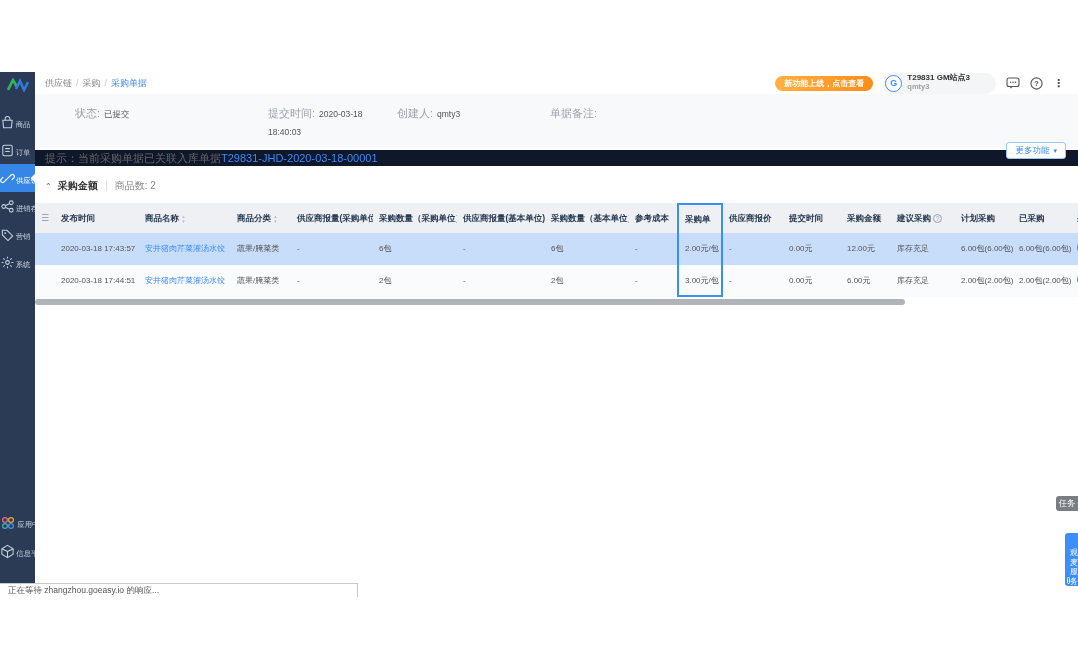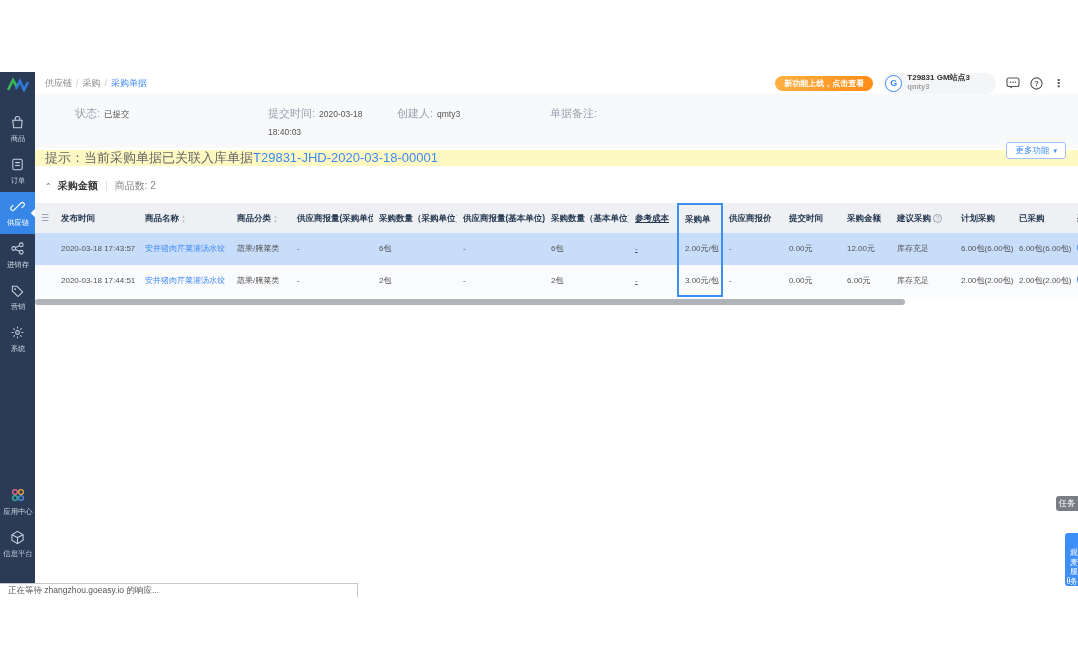--- a/index.html
+++ b/index.html
@@ -4,21 +4,21 @@
 <style>
   * { margin:0; padding:0; box-sizing:border-box; }
   html,body { background:#fff; }
   body { font-family:"Liberation Sans","DejaVu Sans",sans-serif; }
   .page { position:relative; width:1078px; height:664px; background:#fff; overflow:hidden; }
   .app { position:absolute; top:72px; left:0; width:1078px; height:511px; }
 
   
   .sidebar { position:absolute; top:0; left:0; width:35px; height:511px; background:#2b3b55; display:flex; flex-direction:column; align-items:center; }
   .logo { margin:6px 0 12px; }
-  .side-item { position:relative; width:35px; padding:7px 0 6px; display:flex; flex-direction:column; align-items:center; cursor:pointer; }
+  .side-item { position:relative; width:35px; padding:7px 0 6px; display:flex; flex-direction:row; align-items:center; cursor:pointer; }
   .side-item .lbl { font-size:8px; color:#c8d1e0; margin-top:3px; transform:scale(.92); white-space:nowrap; }
   .side-item svg { display:block; }
   .side-item.active { background:#3686e8; }
   .side-item.active .lbl { color:#fff; }
   .side-item.active .arrow { position:absolute; right:-3px; top:50%; width:6px; height:6px; background:#fff; transform:translateY(-50%) rotate(45deg); }
   .side-spacer { flex:1; }
   .side-bottom { margin-bottom:18px; }
 
   
   .main { position:absolute; top:0; left:35px; width:1043px; height:511px; background:#fff; }
@@ -43,42 +43,42 @@
   .fcol1 { width:223px; } .fcol2 { width:129px; } .fcol3 { width:153px; } .fcol4 { flex:1; }
   .f-row1 .flabel, .f-row1 .fvalue { font-size:9.5px; font-weight:bold; color:#333; }
   .f-row2 .flabel { font-size:11px; color:#9aa1ad; }
   .f-row2 .fvalue { font-size:8.5px; color:#555; }
   .f-row2 .fcol1 { padding-left:30px; }
   .fvalue { margin-left:4px; }
   .more-btn { position:absolute; right:12px; top:48px; height:17px; line-height:15px; padding:0 8px; background:#fff; border:1px solid #9fc5f8; border-radius:3px; color:#3d8af5; font-size:8.5px; cursor:pointer; display:flex; align-items:center; gap:4px; }
   .more-caret { font-size:7px; }
 
   
-  .hintbar { margin-top:2px; height:16px; line-height:16px; background:#fef9c3; font-size:13px; color:#666; padding-left:10px; white-space:nowrap; }
+  .hintbar { margin-top:2px; height:16px; line-height:16px; background:#0f172a; font-size:11px; color:#666; padding-left:10px; white-space:nowrap; }
   .hint-link { color:#3d8af5; cursor:pointer; }
 
   
   .sec-head { display:flex; align-items:center; margin:13px 0 10px; padding-left:10px; }
   .collapse-caret { font-size:8px; color:#666; margin-right:6px; cursor:pointer; }
   .sec-title { font-size:10px; font-weight:bold; color:#333; }
   .sec-div { width:1px; height:10px; background:#ddd; margin:0 8px; }
   .sec-count { font-size:10px; color:#888; }
 
   
   .table-wrap { width:1043px; overflow:hidden; }
   .tbl { width:1086px; }
   .tr { display:flex; }
   .th, .td { flex:0 0 auto; padding:0 6px; white-space:nowrap; overflow:hidden; }
   .thead { background:#eef0f4; }
   .th { height:30px; line-height:30px; font-size:8.5px; font-weight:bold; color:#273a52; }
   .td { height:32px; line-height:32px; font-size:8px; color:#555; }
   .row-sel { background:#c8ddf9; }
   .row-alt { background:#fafbfd; }
   .c0{width:20px;} .c1{width:84px;} .c2{width:92px;} .c3{width:60px;} .c4{width:82px;}
-  .c5{width:84px;} .c6{width:88px;} .c7{width:84px;} .c8{width:48px;text-decoration:underline;} .c9{width:46px;}
+  .c5{width:84px;} .c6{width:88px;} .c7{width:84px;} .c8{width:48px;} .c9{width:46px;}
   .c10{width:60px;} .c11{width:58px;} .c12{width:50px;} .c13{width:64px;} .c14{width:58px;}
   .c15{width:58px;} .c16{width:50px;}
   .th.c9 { line-height:20px; padding-top:4px; white-space:normal;
            border-top:2px solid #3a8ff0; border-left:2px solid #3a8ff0; border-right:2px solid #3a8ff0; }
   .td.c9 { border-left:2px solid #3a8ff0; border-right:2px solid #3a8ff0; }
   .td.c9.last { border-bottom:2px solid #3a8ff0; }
   .prod-link { color:#3d8af5; cursor:pointer; }
   .sort { display:inline-block; margin-left:2px; font-size:5px; color:#b9bfc9; line-height:5px; vertical-align:middle; }
   .sort span { display:block; transform:scale(.9); }
   .help-dot { display:inline-flex; align-items:center; justify-content:center; width:9px; height:9px; border:1px solid #9aa1ad; border-radius:50%; color:#9aa1ad; font-size:6.5px; font-weight:normal; line-height:9px; }

